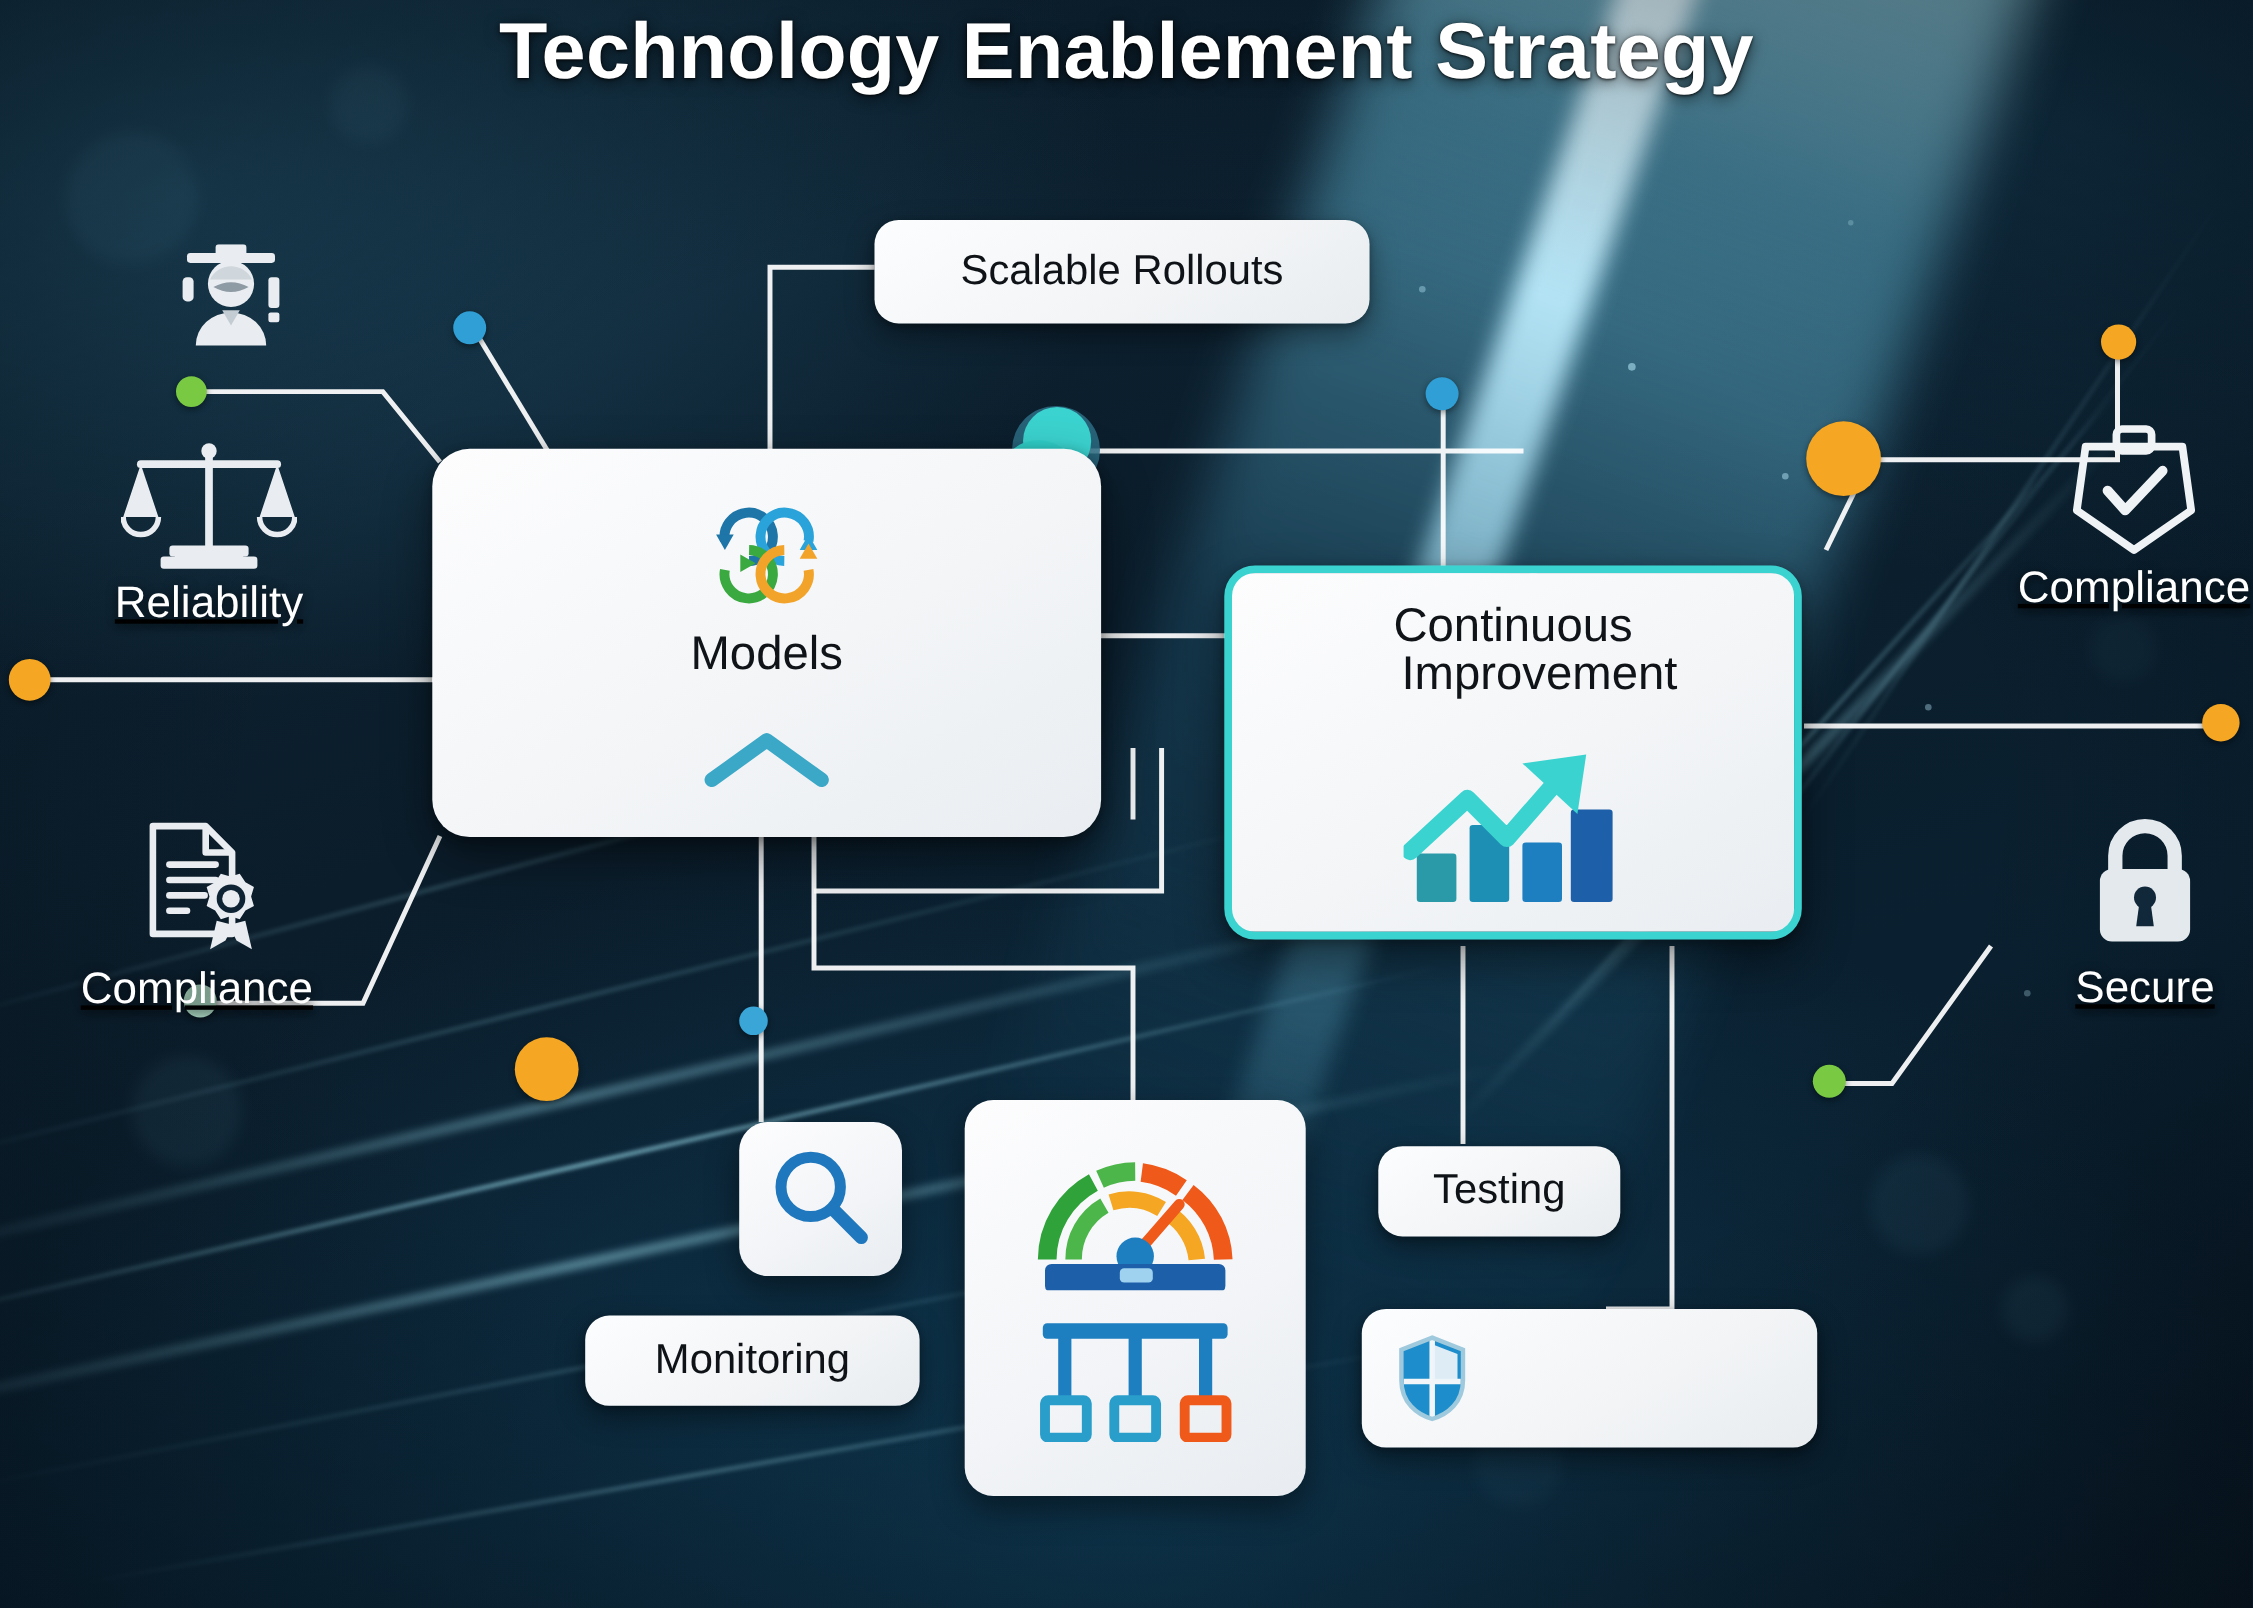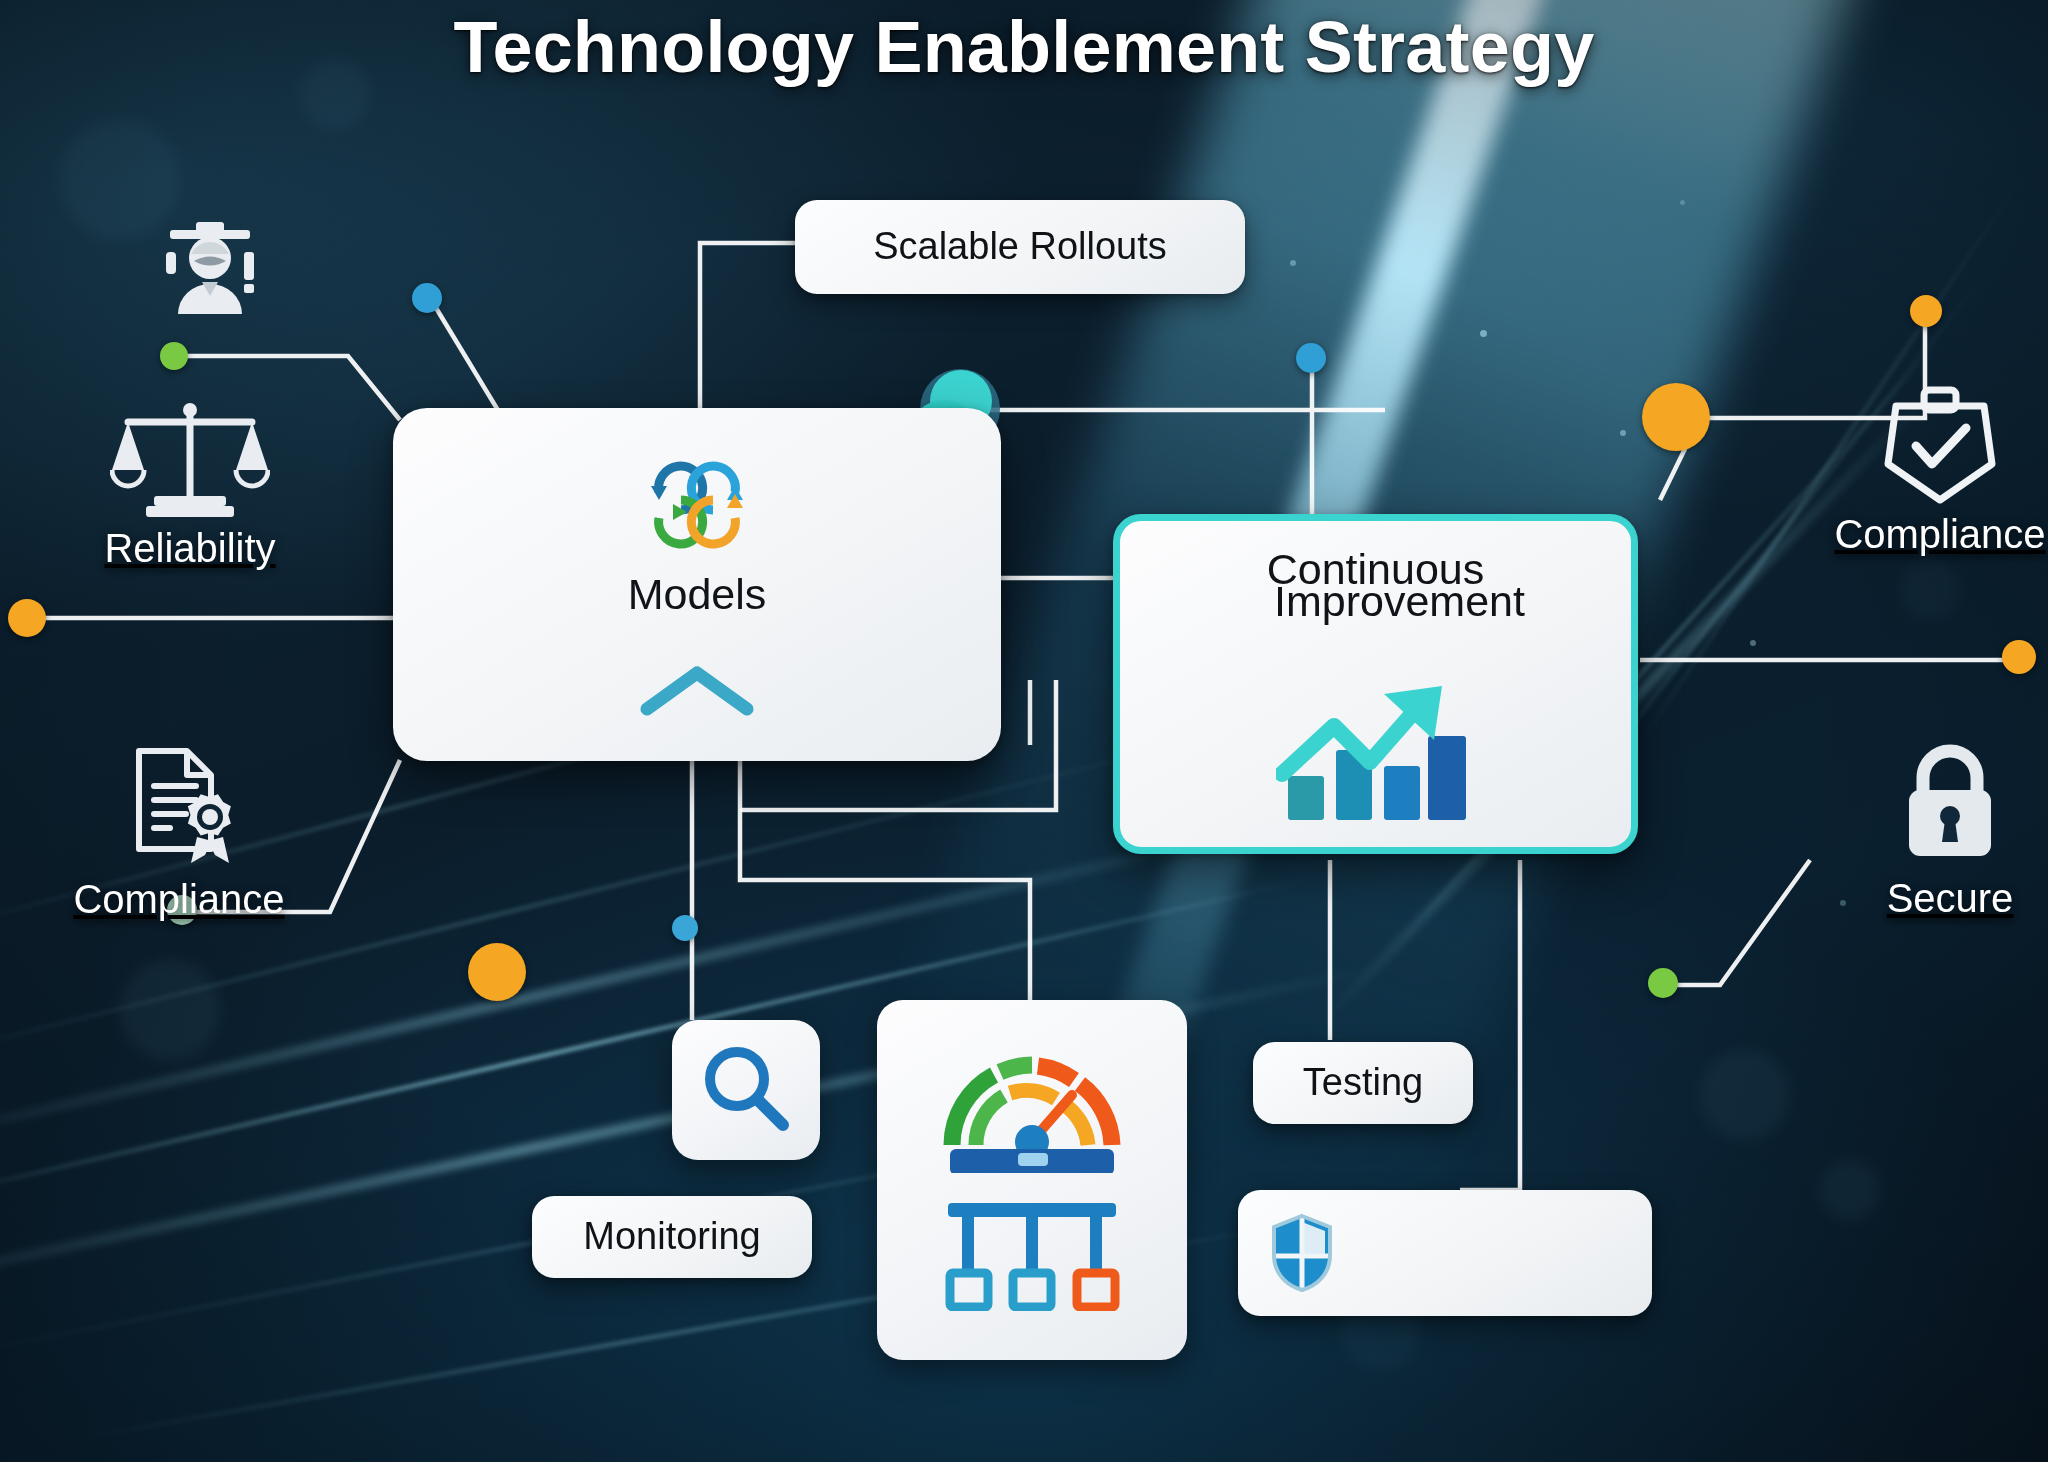--- a/index.html
+++ b/index.html
@@ -292,41 +292,41 @@
       </g>
     </svg>
     <div class="card-title" style="top:162px;">Models</div>
     <svg class="chev" style="bottom:42px;" width="120" height="56" viewBox="0 0 120 56">
       <path d="M10 46 L60 10 L110 46" fill="none" stroke="#3aa8c6" stroke-width="13" stroke-linecap="round" stroke-linejoin="round"></path>
     </svg>
   </div>
 
   <div class="card accent" style="left:1113px;top:514px;width:525px;height:340px;">
     <div class="card-title" style="top:24px;">Continuous</div>
-    <div class="card-title" style="top:56px;padding-left:48px;">Improvement</div>
+    <div class="card-title" style="top:67px;padding-left:48px;">Improvement</div>
     <svg style="position:absolute;left:50%;bottom:22px;transform:translateX(-50%);" width="200" height="145" viewBox="0 0 200 145">
       <g>
         <rect x="12" y="96" width="36" height="44" rx="3" fill="#2a9aa8"></rect>
         <rect x="60" y="70" width="36" height="70" rx="3" fill="#1d8fb4"></rect>
         <rect x="108" y="86" width="36" height="54" rx="3" fill="#1d7fc0"></rect>
         <rect x="152" y="56" width="38" height="84" rx="3" fill="#1d5fa8"></rect>
       </g>
       <path d="M6 94 L58 46 L94 82 L150 18" fill="none" stroke="#3bd3cf" stroke-width="16" stroke-linecap="round" stroke-linejoin="round"></path>
       <path d="M108 14 L166 6 L158 60 Z" fill="#3bd3cf"></path>
     </svg>
   </div>
 
   <div class="iconcard" style="left:672px;top:1020px;width:148px;height:140px;">
     <svg width="98" height="98" viewBox="0 0 98 98">
       <circle cx="40" cy="38" r="27" fill="none" stroke="#1f78bd" stroke-width="10"></circle>
       <line x1="60" y1="58" x2="86" y2="84" stroke="#1f78bd" stroke-width="12" stroke-linecap="round"></line>
     </svg>
   </div>
 
-  <div class="pill" style="left:532px;top:1196px;width:280px;height:82px;">
+  <div class="pill" style="left:532px;top:1196px;width:304px;height:82px;">
     <span class="ptext">Monitoring</span>
   </div>
 
   <div class="iconcard" style="left:877px;top:1000px;width:310px;height:360px;flex-direction:column;gap:26px;">
     <svg width="196" height="124" viewBox="0 0 196 124">
       <g fill="none" stroke-width="17" stroke-linecap="butt">
         <path d="M18 96 A80 80 0 0 1 60 26" stroke="#2fa33a"></path>
         <path d="M66 23 A80 80 0 0 1 98 16" stroke="#4cb64a"></path>
         <path d="M104 17 A80 80 0 0 1 140 31" stroke="#ef5a1a"></path>
         <path d="M146 35 A80 80 0 0 1 178 96" stroke="#ef5a1a"></path>

